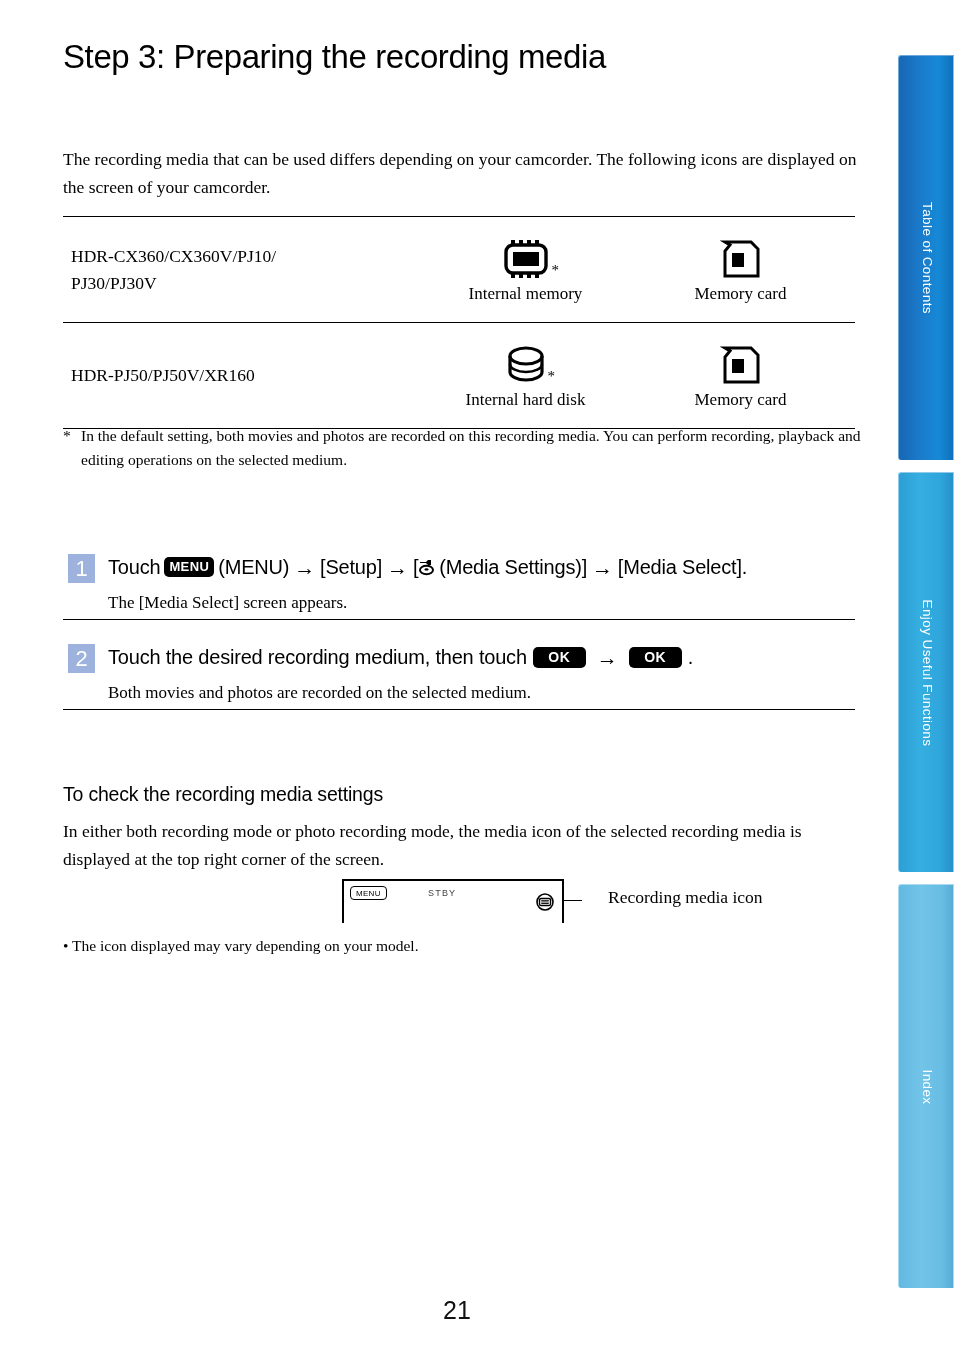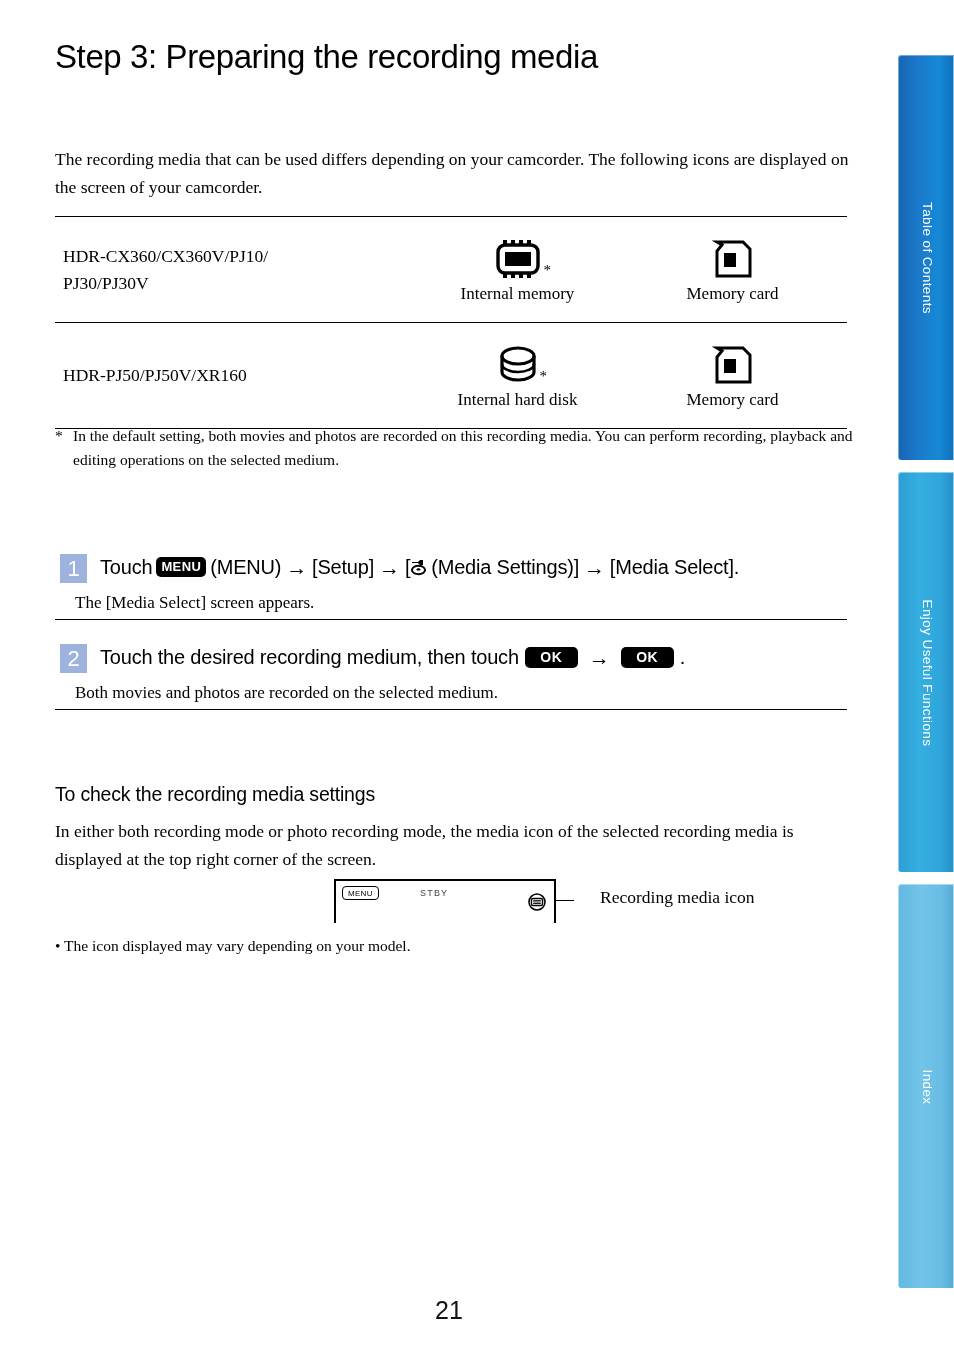--- a/index.html
+++ b/index.html
@@ -60,21 +60,21 @@
     top: 884px;
     height: 404px;
     background: linear-gradient(to right, #63b9e2 0%, #72c4e8 40%, #68bde4 78%, #55aad6 100%);
     border-top: 1px solid #a9daf0;
     border-left: 1px solid #a9daf0;
   }
 
   
   .page {
     position: absolute;
-    left: 4px;
+    left: 12px;
     top: 0;
     width: 890px;
     height: 1357px;
   }
 
   .page-title {
     position: absolute;
     left: 51px;
     top: 38px;
     font-family: "Liberation Sans", sans-serif;
@@ -215,21 +215,21 @@
     margin-left: 45px;
     font-family: "Liberation Sans", sans-serif;
     font-size: 20px;
     line-height: 30px;
     letter-spacing: -0.2px;
     display: flex;
     flex-wrap: wrap;
     align-items: center;
   }
   .step-sub {
-    margin-left: 20px;
+    margin-left: 45px;
     margin-top: 8px;
     font-family: "Liberation Serif", serif;
     font-size: 17px;
     line-height: 25px;
   }
   .step-rule {
     border-top: 1.6px solid #000;
     margin-top: 4px;
   }
 

